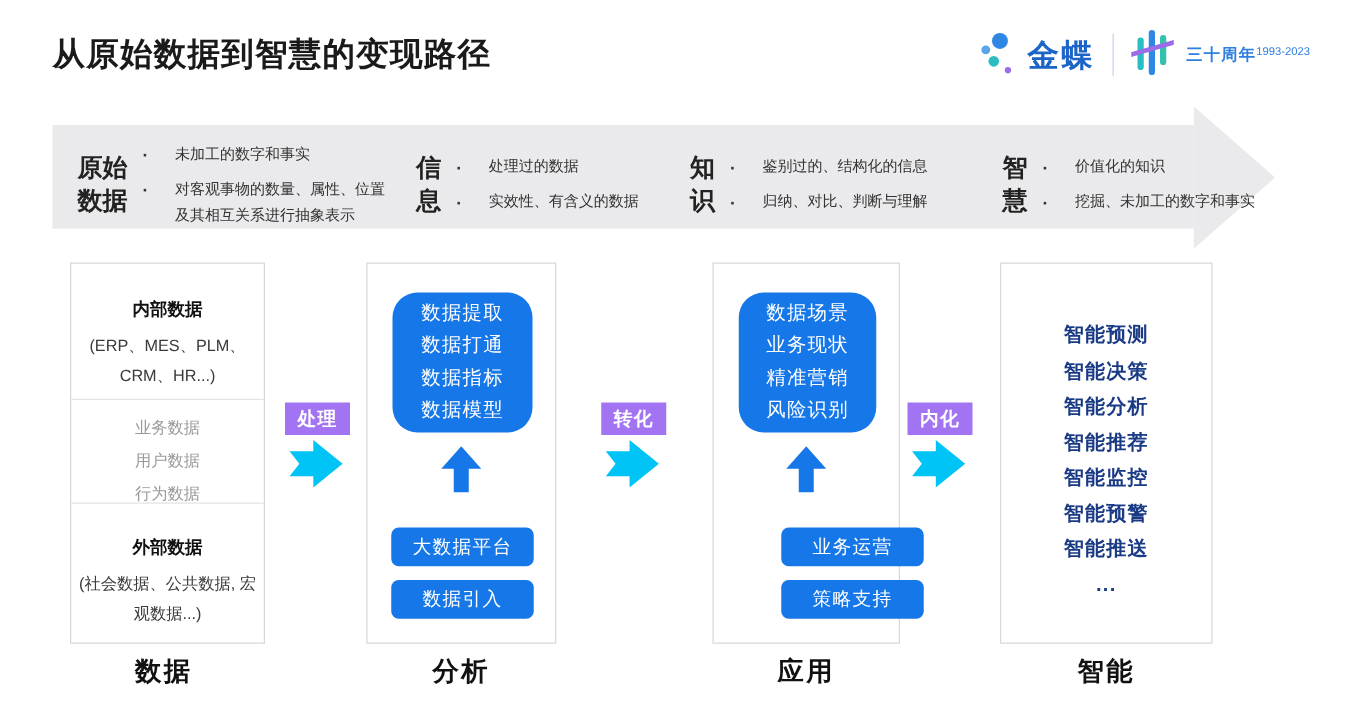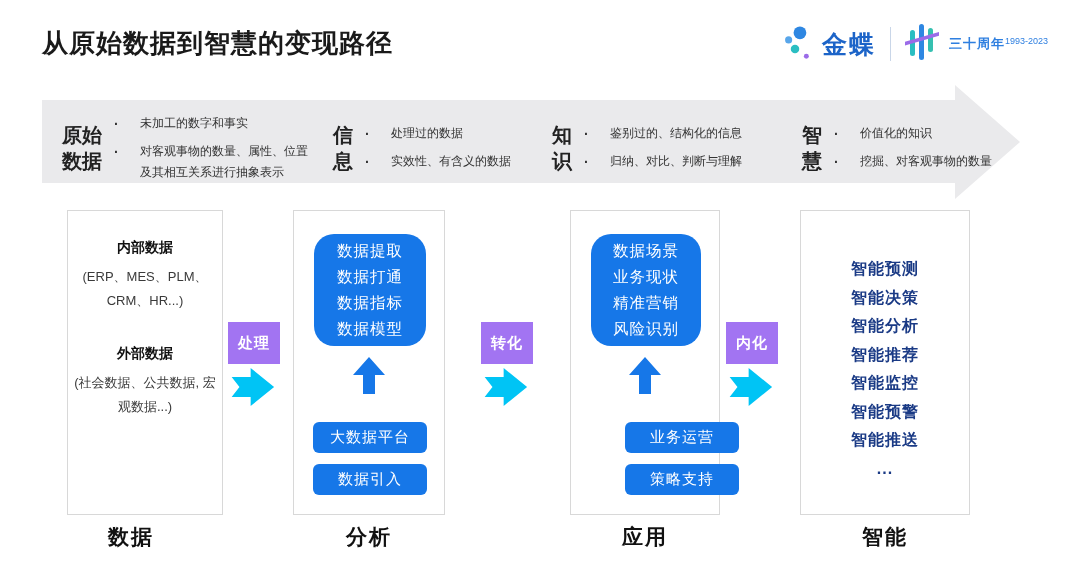--- a/index.html
+++ b/index.html
@@ -36,21 +36,21 @@
   }
   .stage { position:absolute; top:100px; height:96px; display:flex; align-items:center; }
   .stage-term { font-size:20px; font-weight:700; color:#222; line-height:1.3; margin-right:12px; white-space:pre-line; }
   .stage-points { display:grid; grid-template-columns:8px auto; column-gap:18px; row-gap:5px; align-items:start; }
   .stage-dot { font-size:14px; font-weight:700; color:#333; line-height:1.6; }
   .stage-point { font-size:12px; color:#333; line-height:1.75; white-space:nowrap; }
   .stage-point.wrap { white-space:normal; max-width:172px; }
 
   
   .col-box { position:absolute; top:210px; height:305px; background:#fff; border:1px solid #d8d8d8; }
-  #col-data { left:67px; width:156px; }
+  #col-data { left:56px; width:156px; }
   #col-analysis { left:293px; width:152px; }
   #col-application { left:570px; width:150px; }
   #col-intelligence { left:800px; width:170px; }
 
   
   .data-section { text-align:center; }
   .data-section.s1 { padding-top:28px; height:108px; }
   .data-section.s2 { border-top:1px solid #e3e3e3; border-bottom:1px solid #e3e3e3; height:84px; padding-top:9px; }
   .data-section.s3 { padding-top:26px; }
   .data-title { font-size:14px; font-weight:700; color:#111; margin-bottom:8px; }
@@ -79,21 +79,21 @@
   
   .intel-list { padding-top:44px; text-align:center; }
   .intel-item { font-size:16px; font-weight:700; color:#1a3a85; line-height:28.5px; letter-spacing:1px; }
 
   
   .connector { position:absolute; width:52px; text-align:center; }
   #conn-0 { left:228px; top:322px; }
   #conn-1 { left:481px; top:322px; }
   #conn-2 { left:726px; top:322px; }
   .conn-label {
-    width:52px; height:42px; background:#a274f2; color:#fff;
+    width:52px; height:26px; background:#a274f2; color:#fff;
     font-size:15px; font-weight:700; letter-spacing:1px;
     display:flex; align-items:center; justify-content:center;
   }
   .conn-arrow { margin-top:4px; }
 
   
   .footer-label { position:absolute; top:523px; text-align:center; font-size:21px; font-weight:700; color:#111; letter-spacing:2px; }
   #foot-0 { left:53px; width:156px; }
   #foot-1 { left:293px; width:152px; }
   #foot-2 { left:570px; width:150px; }
@@ -165,28 +165,33 @@
   </div>
 </div>
 
 <div class="stage" style="left:802px">
   <div class="stage-term">智
 慧</div>
   <div class="stage-points">
     <span class="stage-dot">·</span>
     <span class="stage-point">价值化的知识</span>
     <span class="stage-dot">·</span>
-    <span class="stage-point">挖掘、对客观事物的数量</span>
+    <span class="stage-point">挖掘、未加工的数字和事实</span>
   </div>
 </div>
 
 <div class="col-box" id="col-data">
   <div class="data-section s1">
     <div class="data-title">内部数据</div>
     <div class="data-sub">(ERP、MES、PLM、CRM、HR...)</div>
+  </div>
+  <div class="data-section s2">
+    <div class="data-gray">业务数据</div>
+    <div class="data-gray">用户数据</div>
+    <div class="data-gray">行为数据</div>
   </div>
   <div class="data-section s3">
     <div class="data-title">外部数据</div>
     <div class="data-sub">(社会数据、公共数据, 宏观数据...)</div>
   </div>
 </div>
 
 <div class="connector" id="conn-0">
   <div class="conn-label">处理</div>
   <div class="conn-arrow">

